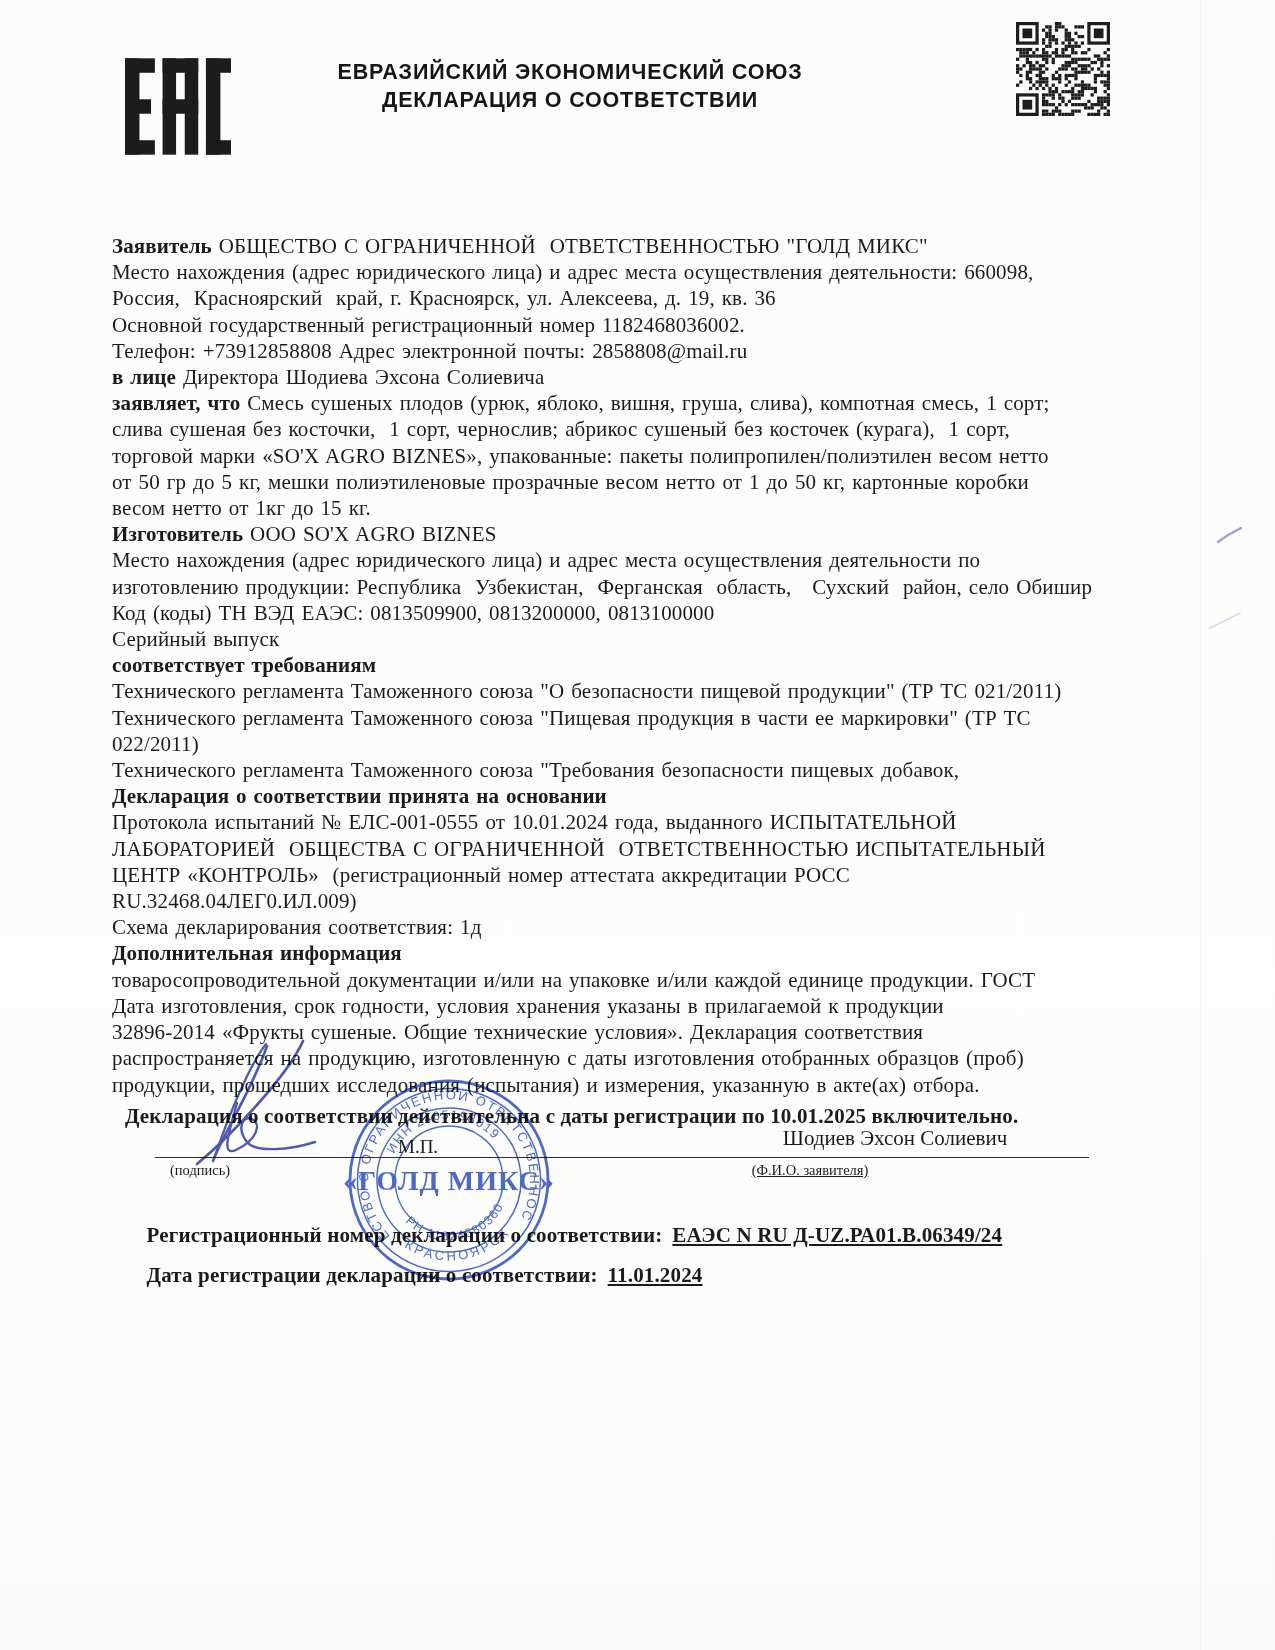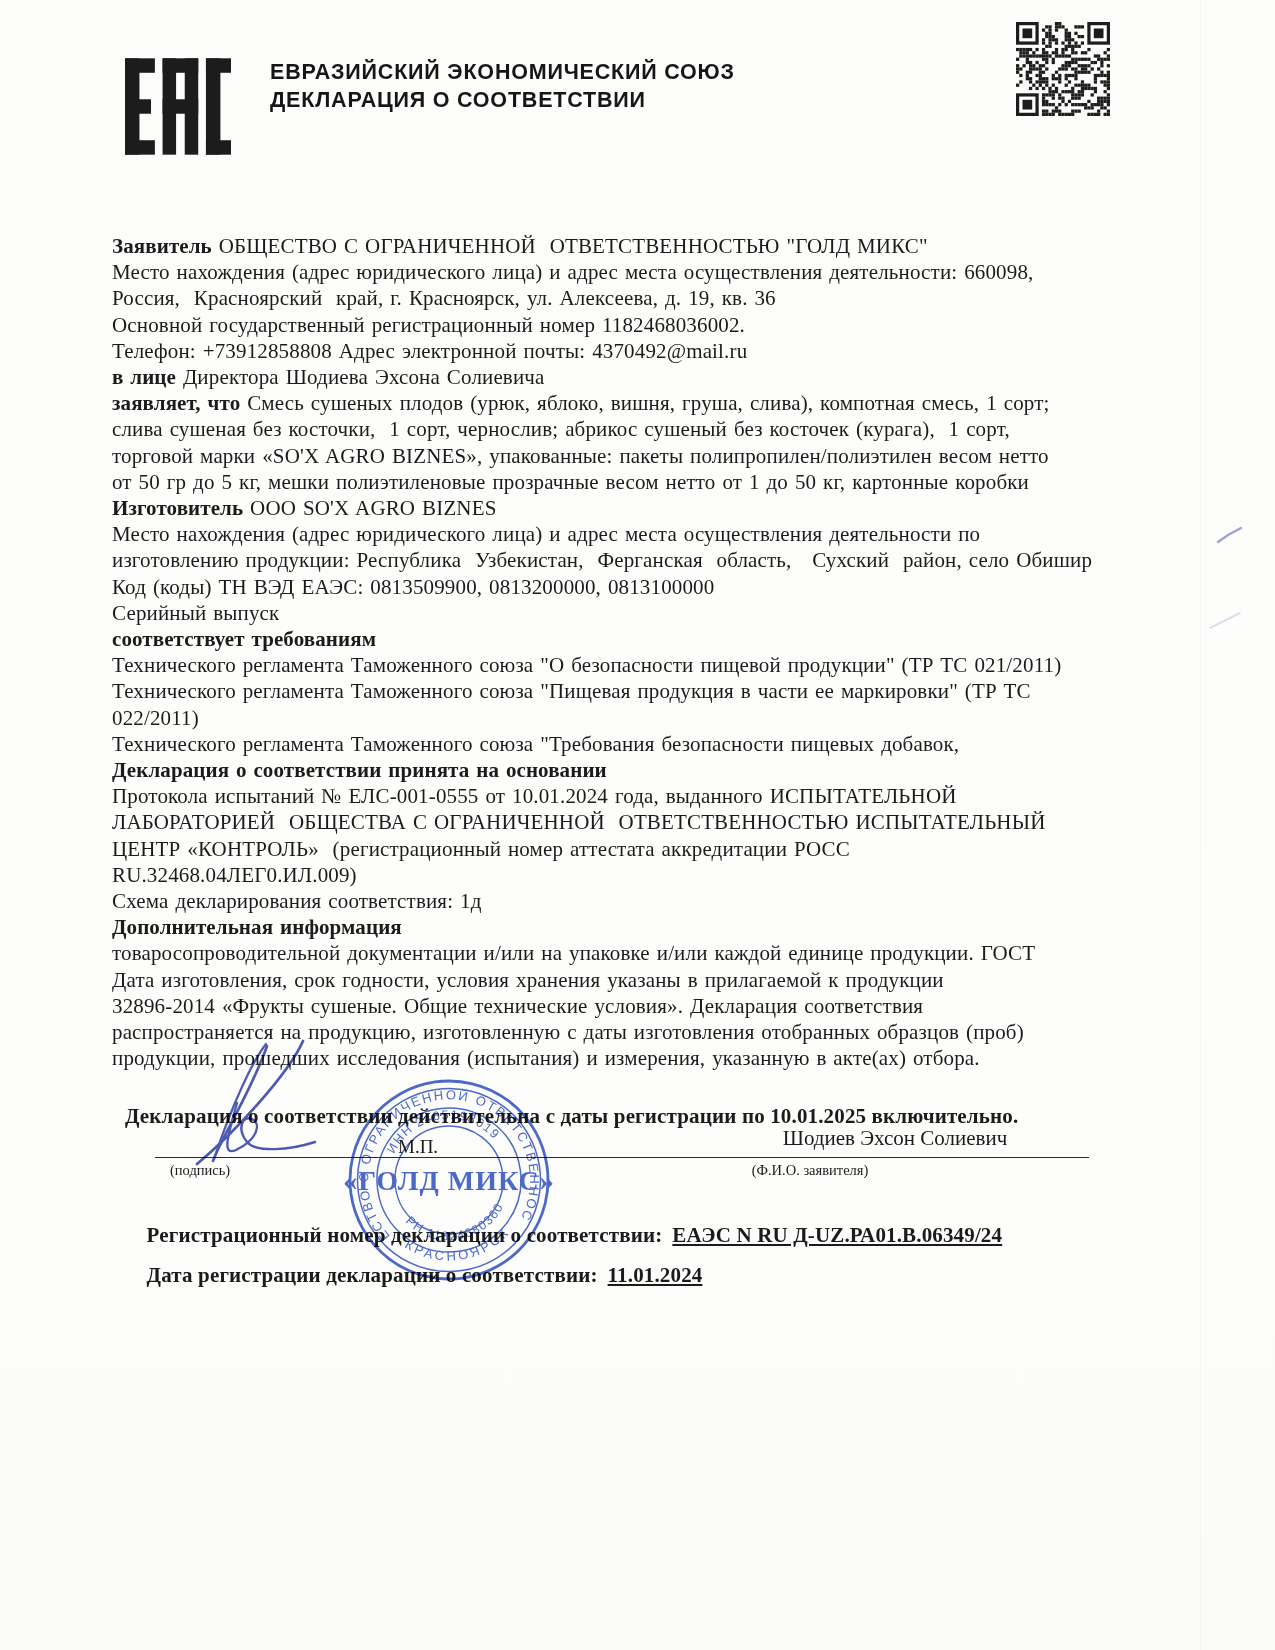--- a/index.html
+++ b/index.html
@@ -4,39 +4,39 @@
 <style>
   html,body{margin:0;padding:0;background:#e8e8e8;}
   .page{
     position:relative;width:1275px;height:1650px;margin:0 auto;
     background:linear-gradient(180deg,#fcfcfa 0%,#fdfdfc 60%,#fbfbfa 100%);
     font-family:"Liberation Serif",serif;color:#1b1b1b;overflow:hidden;
   }
   
   .eac-logo{position:absolute;left:125px;top:57px;width:106px;height:99px;}
   .title{
-    position:absolute;left:270px;top:58px;width:600px;text-align:left;
+    position:absolute;left:270px;top:58px;width:600px;text-align:center;
     font-family:"Liberation Sans",sans-serif;font-weight:bold;font-size:21.5px;
     line-height:28px;letter-spacing:.8px;color:#161616;
   }
   .qr{position:absolute;left:1016px;top:22px;width:94px;height:94px;}
   
   .doc-body{position:absolute;left:112px;top:203px;width:1045px;font-size:21px;
     line-height:26.2px;letter-spacing:.15px;word-spacing:1.5px;margin-top:30px;}
   .doc-line{white-space:pre;}
   .doc-line b{letter-spacing:.1px;}
   .validity{position:absolute;left:125px;top:1104px;width:1045px;font-weight:bold;
     font-size:21px;white-space:pre;letter-spacing:.15px;}
   
   .mp-label{position:absolute;left:398px;top:1136px;font-size:19px;}
   .applicant-name{position:absolute;left:675px;top:1126px;width:440px;text-align:center;font-size:21px;}
   .sig-line{position:absolute;left:155px;top:1115px;width:497px;height:42px;border-bottom:1.6px solid #2a2a2a;}
   .fio-line{position:absolute;left:637px;top:1115px;width:452px;height:42px;border-bottom:1.6px solid #2a2a2a;}
   .sig-caption{position:absolute;left:170px;top:1162px;width:170px;text-align:left;font-size:14.5px;}
-  .fio-caption{position:absolute;left:700px;top:1162px;width:220px;text-align:center;font-size:14.5px;}
+  .fio-caption{position:absolute;left:700px;top:1162px;width:220px;text-align:center;font-size:14.5px;text-decoration:underline;}
   
   .reg-line{position:absolute;left:125px;width:1045px;font-weight:bold;font-size:21px;
     white-space:pre;letter-spacing:.15px;}
   .reg-number{top:1198px;}
   .reg-date{top:1238px;}
   .reg-line .val{margin-left:10px;text-decoration:underline;}
   
   .stamp-svg{position:absolute;left:329px;top:1060px;width:240px;height:240px;
     mix-blend-mode:multiply;opacity:.92;}
   .ink-overlay{position:absolute;left:0;top:0;width:1275px;height:1650px;
@@ -399,26 +399,27 @@
         <rect x="3.206896551724138" y="73.75862068965517" width="16.03448275862069" height="16.03448275862069" fill="#fff"></rect>
         <rect x="6.413793103448276" y="76.9655172413793" width="9.620689655172413" height="9.620689655172413" fill="#1d1d1d"></rect>
       </svg>
   </div>
 
   <div class="doc-body">
       <div class="doc-line"><b>Заявитель</b><span> ОБЩЕСТВО С ОГРАНИЧЕННОЙ  ОТВЕТСТВЕННОСТЬЮ "ГОЛД МИКС"</span></div>
       <div class="doc-line"><span>Место нахождения (адрес юридического лица) и адрес места осуществления деятельности: 660098,</span></div>
       <div class="doc-line"><span>Россия,  Красноярский  край, г. Красноярск, ул. Алексеева, д. 19, кв. 36</span></div>
       <div class="doc-line"><span>Основной государственный регистрационный номер 1182468036002.</span></div>
-      <div class="doc-line"><span>Телефон: +73912858808 Адрес электронной почты: 4370492@mail.ru</span></div>
+      <div class="doc-line"><span>Телефон: +73912858808 Адрес электронной почты: 2858808@mail.ru</span></div>
       <div class="doc-line"><b>в лице</b><span> Директора Шодиева Эхсона Солиевича</span></div>
       <div class="doc-line"><b>заявляет, что</b><span> Смесь сушеных плодов (урюк, яблоко, вишня, груша, слива), компотная смесь, 1 сорт;</span></div>
       <div class="doc-line"><span>слива сушеная без косточки,  1 сорт, чернослив; абрикос сушеный без косточек (курага),  1 сорт,</span></div>
       <div class="doc-line"><span>торговой марки «SO'X AGRO BIZNES», упакованные: пакеты полипропилен/полиэтилен весом нетто</span></div>
       <div class="doc-line"><span>от 50 гр до 5 кг, мешки полиэтиленовые прозрачные весом нетто от 1 до 50 кг, картонные коробки</span></div>
+      <div class="doc-line"><span>весом нетто от 1кг до 15 кг.</span></div>
       <div class="doc-line"><b>Изготовитель</b><span> ООО SO'X AGRO BIZNES</span></div>
       <div class="doc-line"><span>Место нахождения (адрес юридического лица) и адрес места осуществления деятельности по</span></div>
       <div class="doc-line"><span>изготовлению продукции: Республика  Узбекистан,  Ферганская  область,   Сухский  район, село Обишир</span></div>
       <div class="doc-line"><span>Код (коды) ТН ВЭД ЕАЭС: 0813509900, 0813200000, 0813100000</span></div>
       <div class="doc-line"><span>Серийный выпуск</span></div>
       <div class="doc-line"><b>соответствует требованиям</b></div>
       <div class="doc-line"><span>Технического регламента Таможенного союза "О безопасности пищевой продукции" (ТР ТС 021/2011)</span></div>
       <div class="doc-line"><span>Технического регламента Таможенного союза "Пищевая продукция в части ее маркировки" (ТР ТС</span></div>
       <div class="doc-line"><span>022/2011)</span></div>
       <div class="doc-line"><span>Технического регламента Таможенного союза "Требования безопасности пищевых добавок,</span></div>

